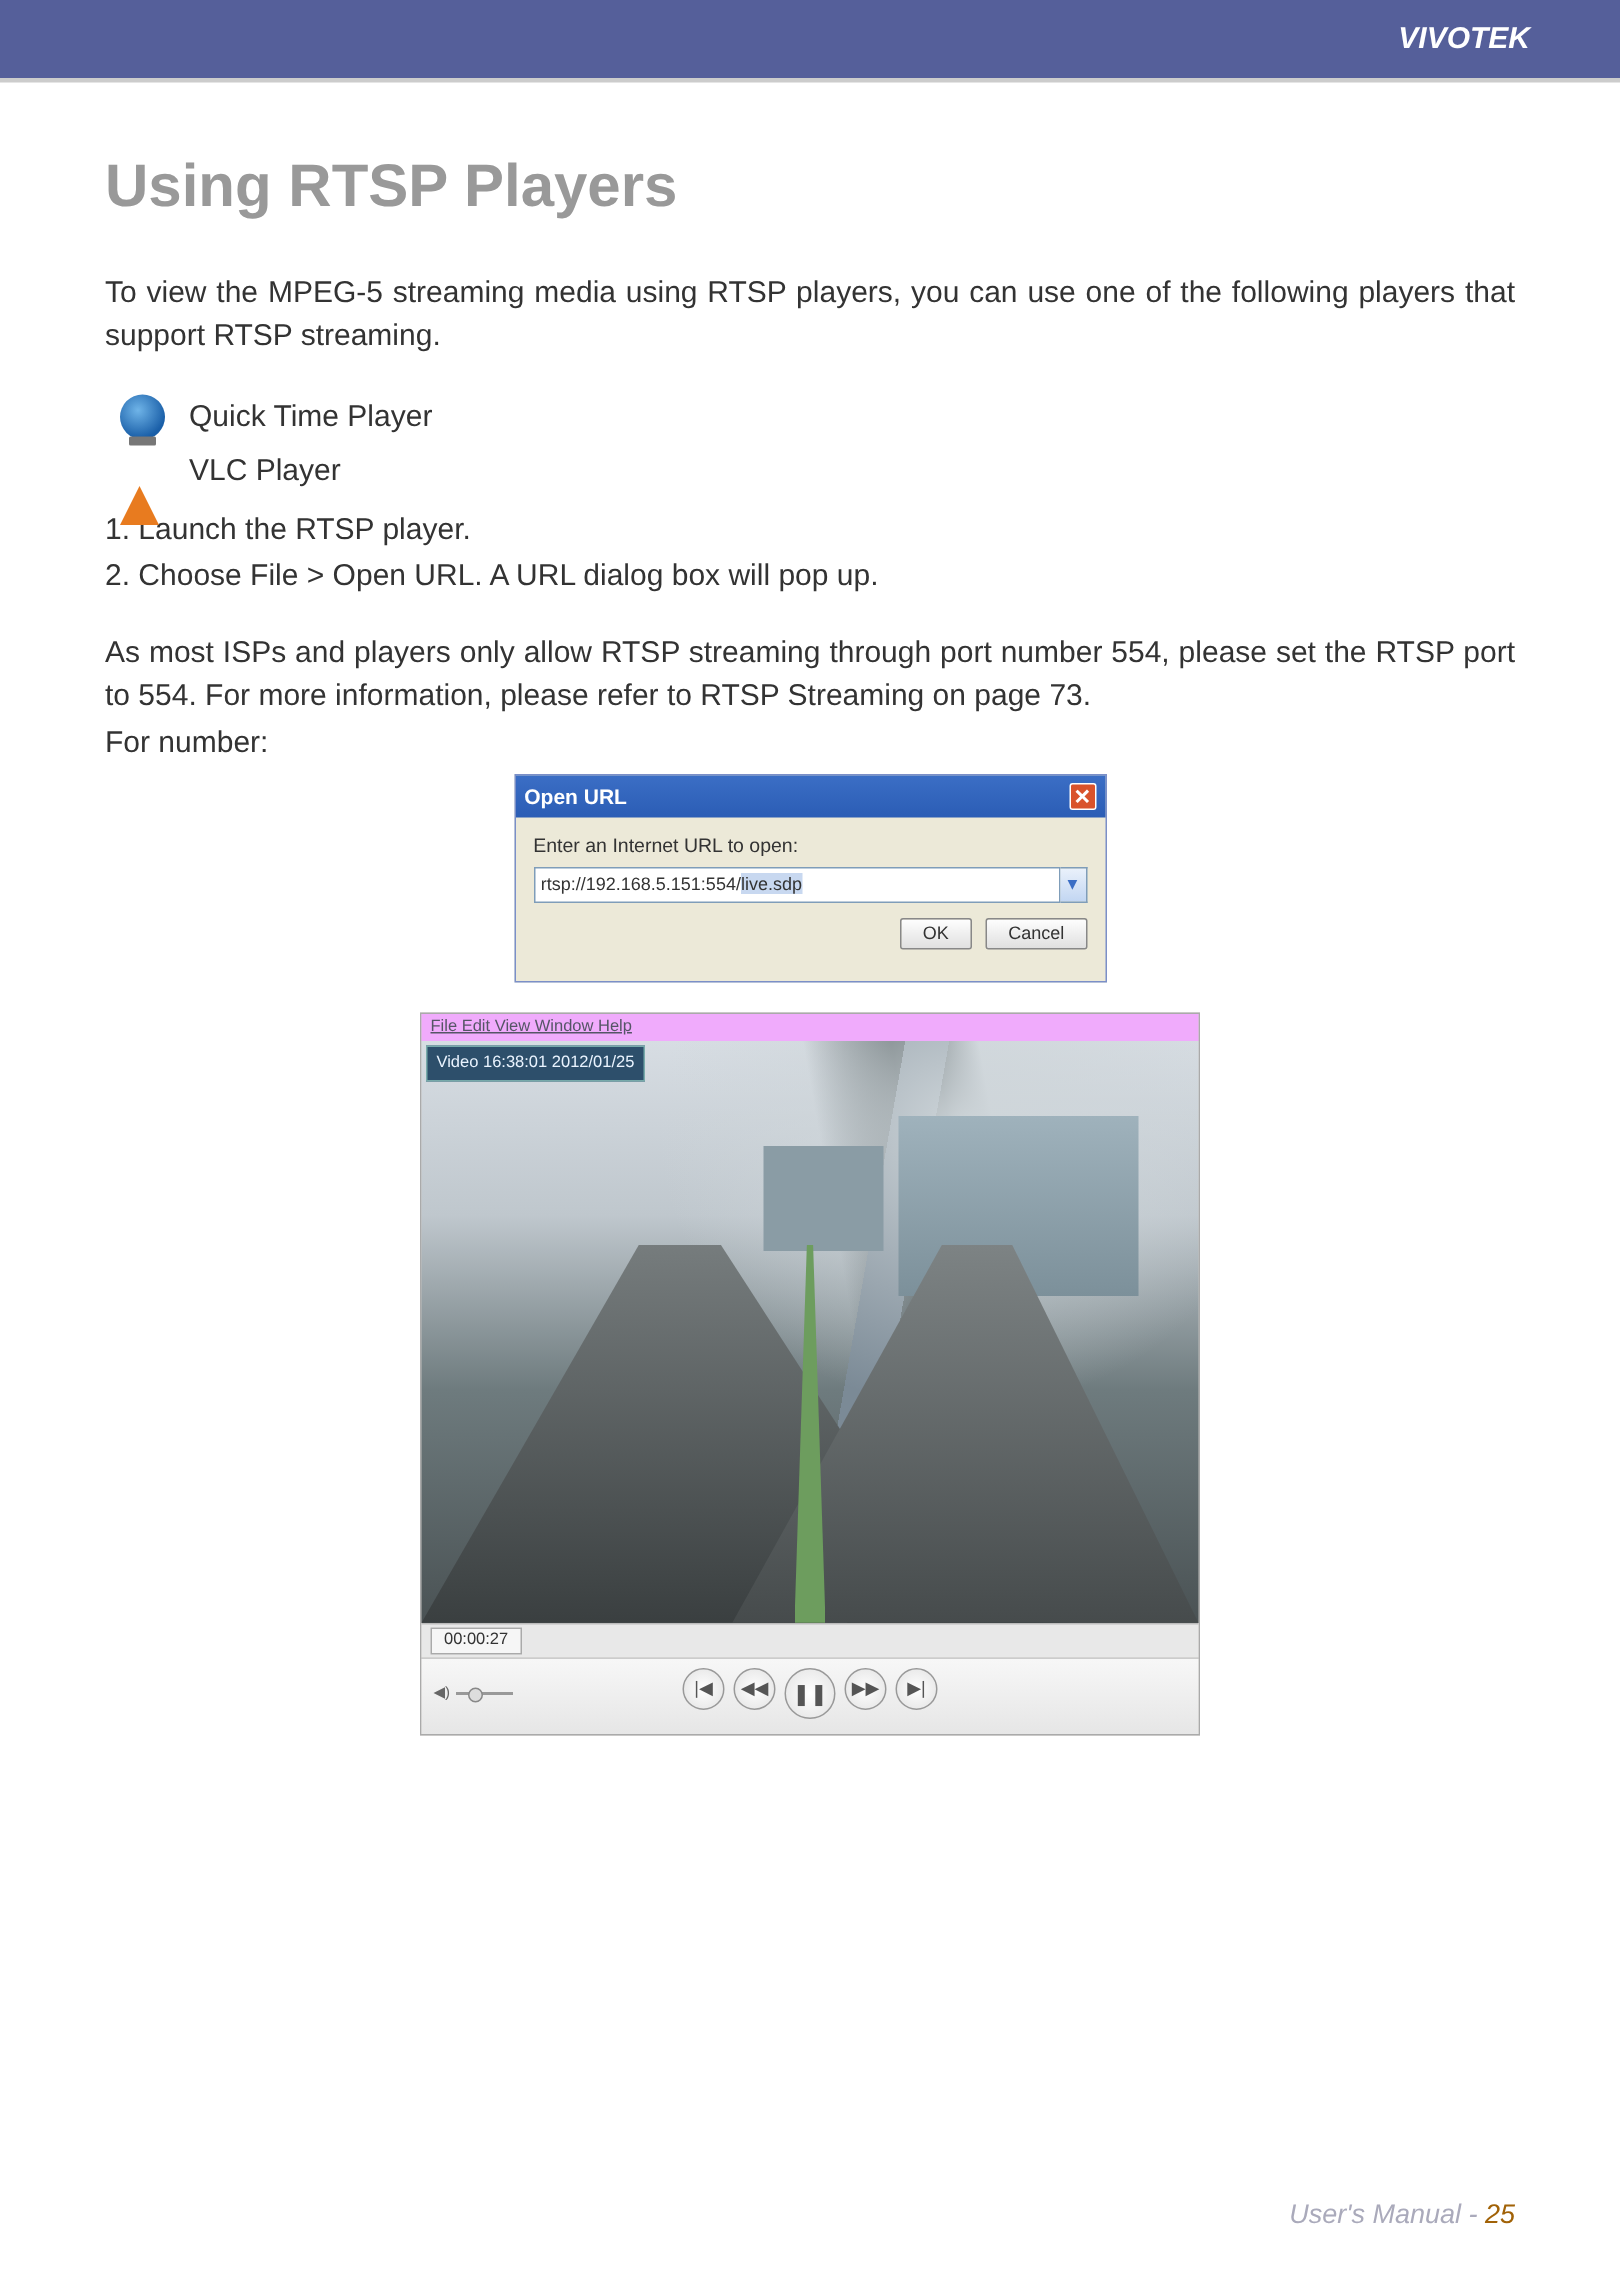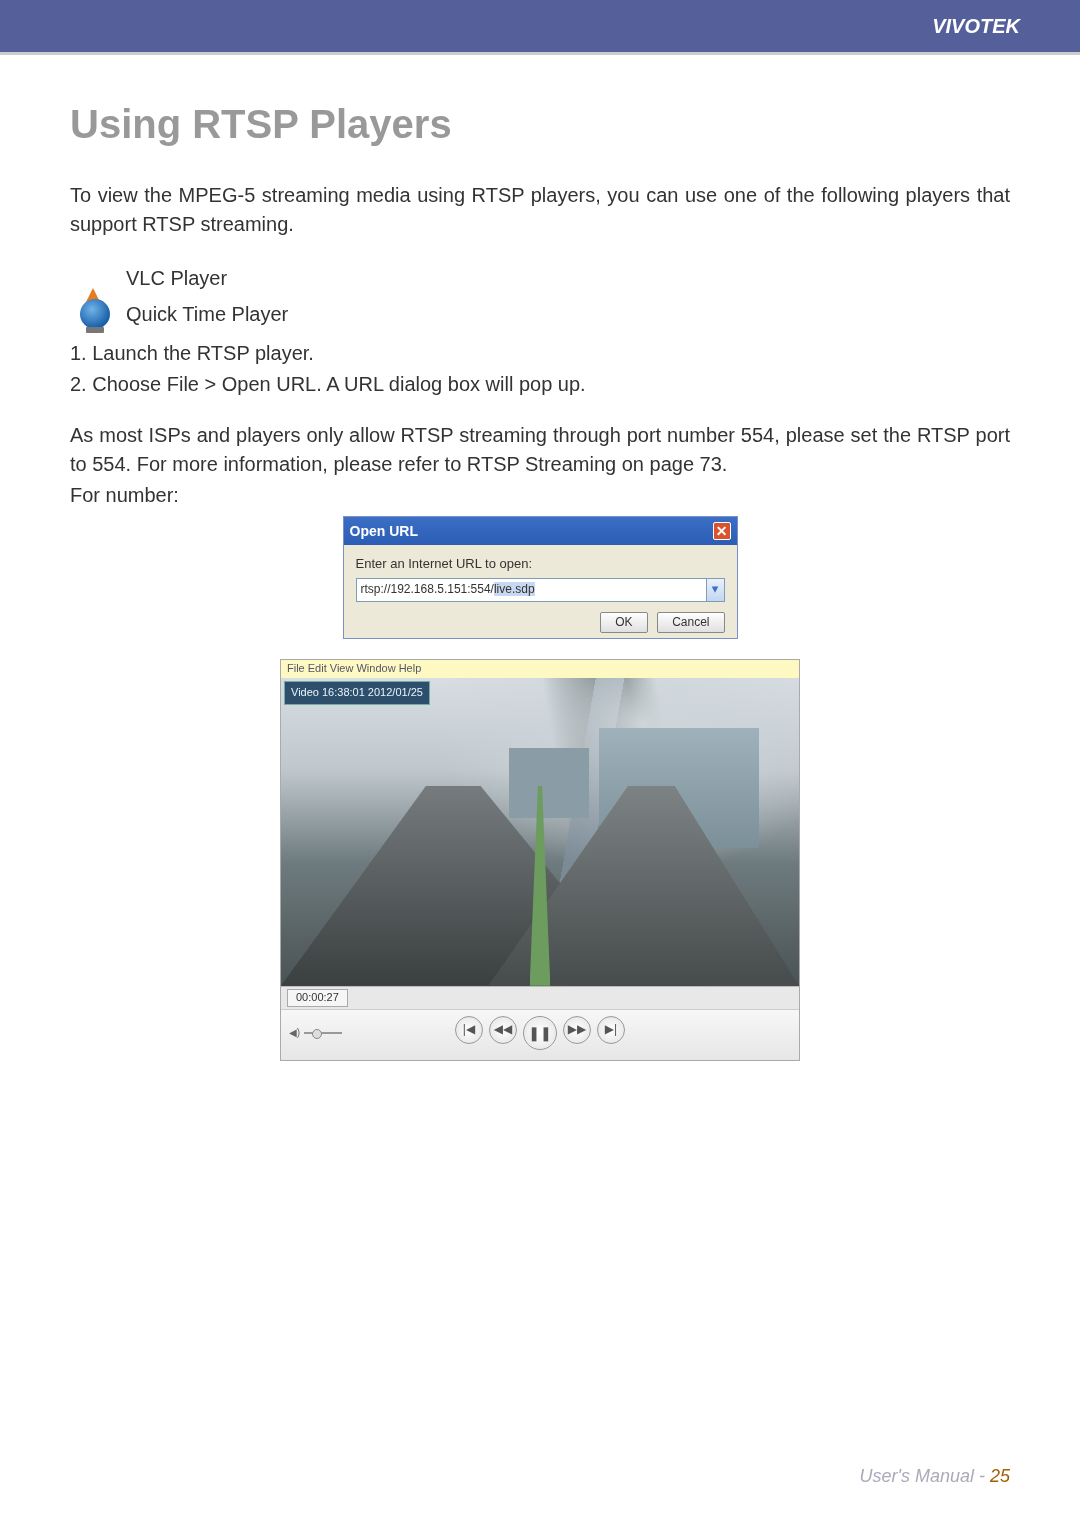--- a/index.html
+++ b/index.html
@@ -84,21 +84,21 @@
   .dialog-close {
     width: 18px; height: 18px;
     background: #d9532c;
     border: 1px solid #fff;
     color: #fff;
     display: flex; align-items: center; justify-content: center;
     font-size: 14px; font-weight: bold;
     border-radius: 2px;
   }
   .dialog-body {
-    padding: 10px 12px 5px 12px;
+    padding: 10px 12px 21px 12px;
     border-radius: 21px;
   }
   .dialog-label { margin-bottom: 4px; }
   .dialog-input-row { display: flex; gap: 0; margin-bottom: 10px; }
   .dialog-input {
     flex: 1;
     border: 1px solid #7f9db9;
     background: #fff;
     padding: 2px 4px;
     font-size: 12px;
@@ -139,37 +139,38 @@
   }
   .pw-title-center { flex: 1; text-align: center; }
   .pw-title-btns span {
     display: inline-block;
     width: 14px; height: 14px;
     border: 1px solid #888;
     background: #d9a46a;
     margin-left: 1px;
   }
   .pw-menu {
-    background: #fef9c3;
+    background: #f0abfc;
     color: #556;
     padding: 1px 6px;
     font-size: 11px;
+    text-decoration: underline;
   }
   .pw-overlay {
     position: absolute;
     top: 3px; left: 3px;
     background: #2d4f6b;
     color: #eaf4ff;
     padding: 3px 6px;
     font-size: 11px;
     border: 1px solid #7aa;
   }
   .pw-viewport {
     position: relative;
-    height: 308px;
+    height: 388px;
     background: linear-gradient(#d7dde3 0%, #bfc7cd 30%, #6e7b7e 60%, #4a5254 100%);
     overflow: hidden;
   }
   .pw-viewport::before {
     content:'';
     position:absolute; inset:0;
     background:
       radial-gradient(ellipse at 70% 15%, #cfd6da 0%, transparent 40%),
       linear-gradient(100deg, transparent 55%, #7b8a96 55%, #7b8a96 60%, transparent 60%),
       linear-gradient(80deg, transparent 55%, #2e3a3c 65%, #2e3a3c 70%, transparent 75%);
@@ -286,26 +287,26 @@
 </div>
 <div class="header-line"></div>
 
 <div class="content">
   <h1 class="section-title">Using RTSP Players</h1>
 
   <p class="intro-text">To view the MPEG-5 streaming media using RTSP players, you can use one of the following players that support RTSP streaming.</p>
 
   <div class="player-list">
     <div class="player-row">
+      <span class="player-icon qt-icon"></span>
+      <span>Quick Time Player</span>
+    </div>
+    <div class="player-row">
       <span class="player-icon"><span class="vlc-icon"></span></span>
       <span>VLC Player</span>
-    </div>
-    <div class="player-row">
-      <span class="player-icon qt-icon"></span>
-      <span>Quick Time Player</span>
     </div>
   </div>
 
   <div class="steps">
     <p>1. Launch the RTSP player.</p>
     <p>2. Choose File &gt; Open URL. A URL dialog box will pop up.</p>
     <div class="spacer"></div>
     <p style="text-align:justify">As most ISPs and players only allow RTSP streaming through port number 554, please set the RTSP port to 554. For more information, please refer to RTSP Streaming on page 73.</p>
     <p>For number:</p>
   </div>

